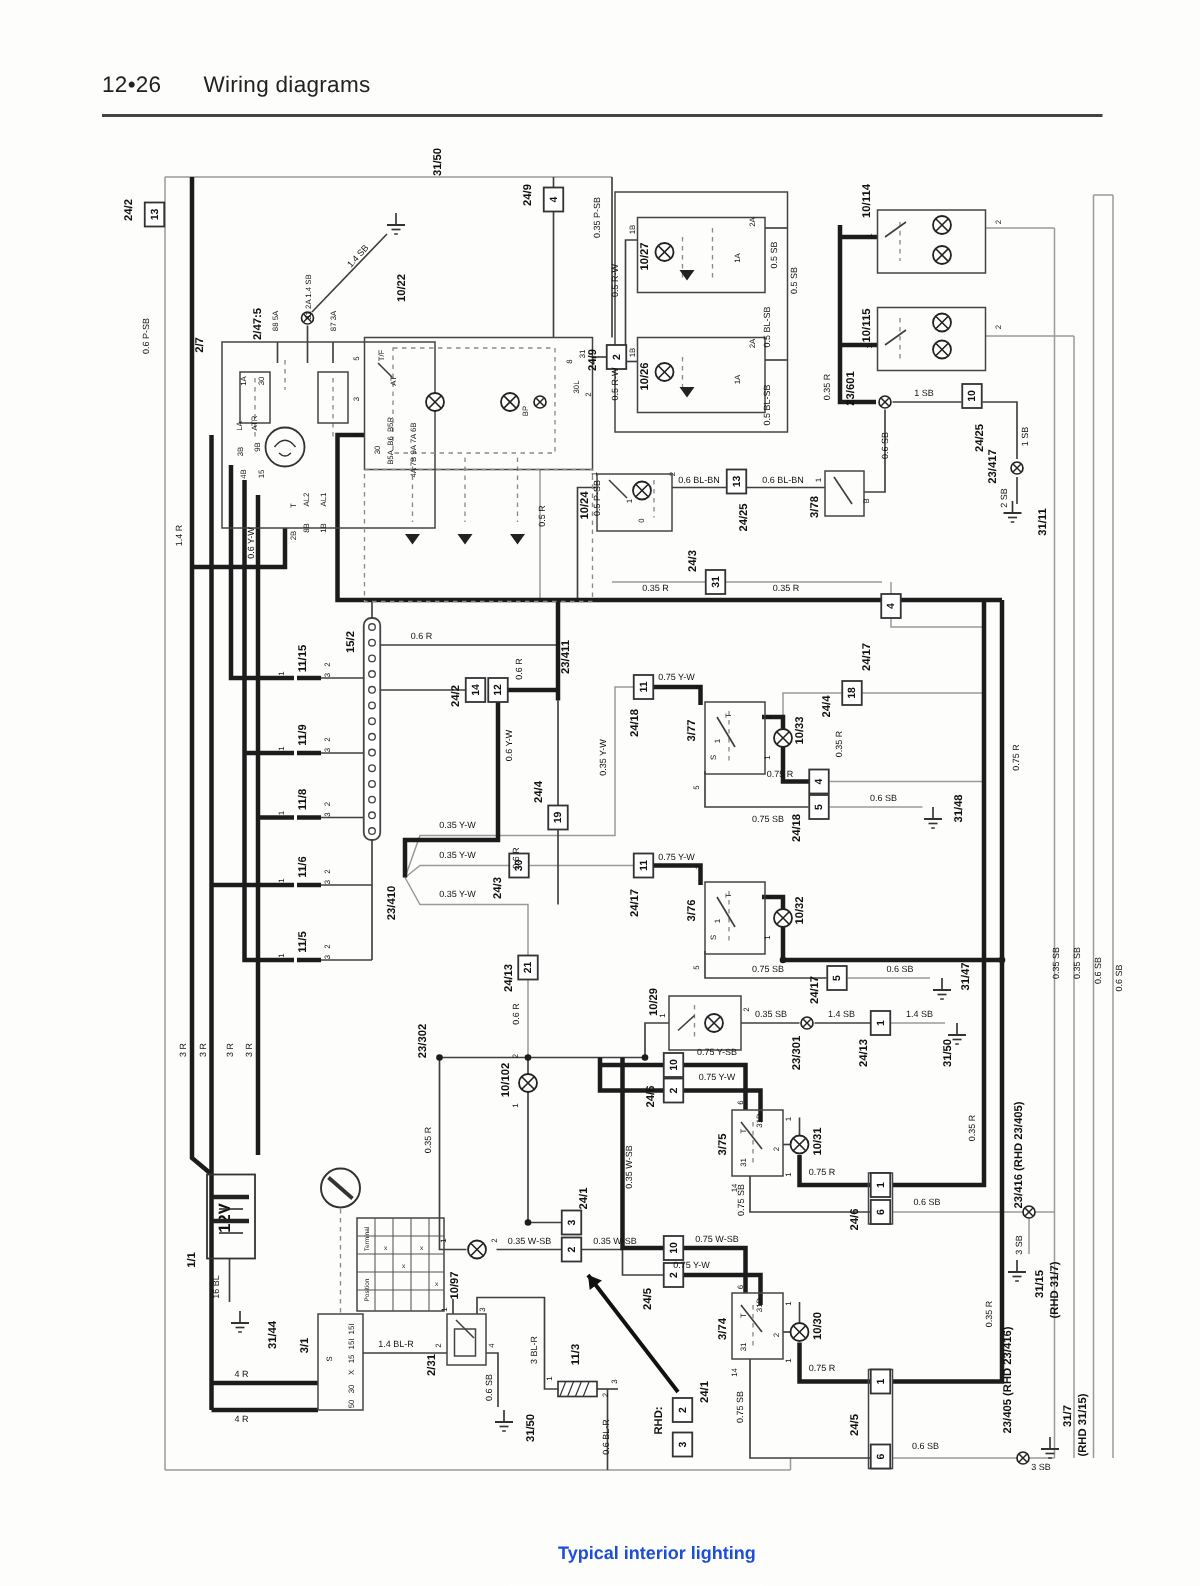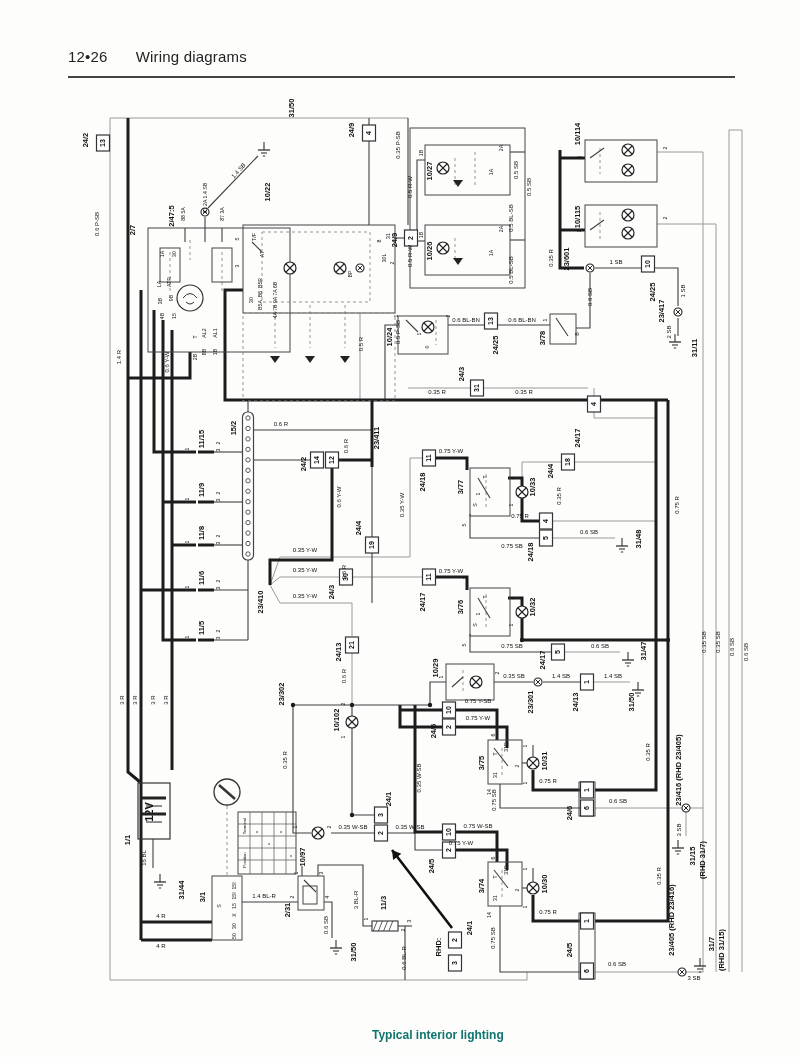--- a/index.html
+++ b/index.html
@@ -1,21 +1,21 @@
 <!DOCTYPE html>
 <html><head>
 <meta charset="utf-8">
 <style>
   html,body{margin:0;padding:0;background:#fff;}
   .page{position:relative;width:800px;height:1057px;background:#fdfdfc;overflow:hidden;
         font-family:"Liberation Sans", sans-serif;}
   .hdr{position:absolute;left:68px;top:48px;font-size:15px;color:#222;letter-spacing:.2px;}
   .hdr .num{margin-right:28px;}
   .rule{position:absolute;left:68px;top:76px;width:667px;height:2px;background:#444;}
-  .cap{position:absolute;left:372px;top:1028px;font-size:12px;font-weight:700;color:#0f766e;}
+  .cap{position:absolute;left:372px;top:1028px;font-size:12px;font-weight:700;color:#1d4ed8;}
   svg text{fill:#111;}
   .lc{font-size:7.5px;font-weight:700;}
   .lw{font-size:6px;}
   .lt{font-size:5.2px;}
   .lbig{font-size:11px;font-weight:700;}
   .ltiny{font-size:4.3px;}
   .lbox{font-size:7px;font-weight:700;}
 </style>
 </head>
 <body>

